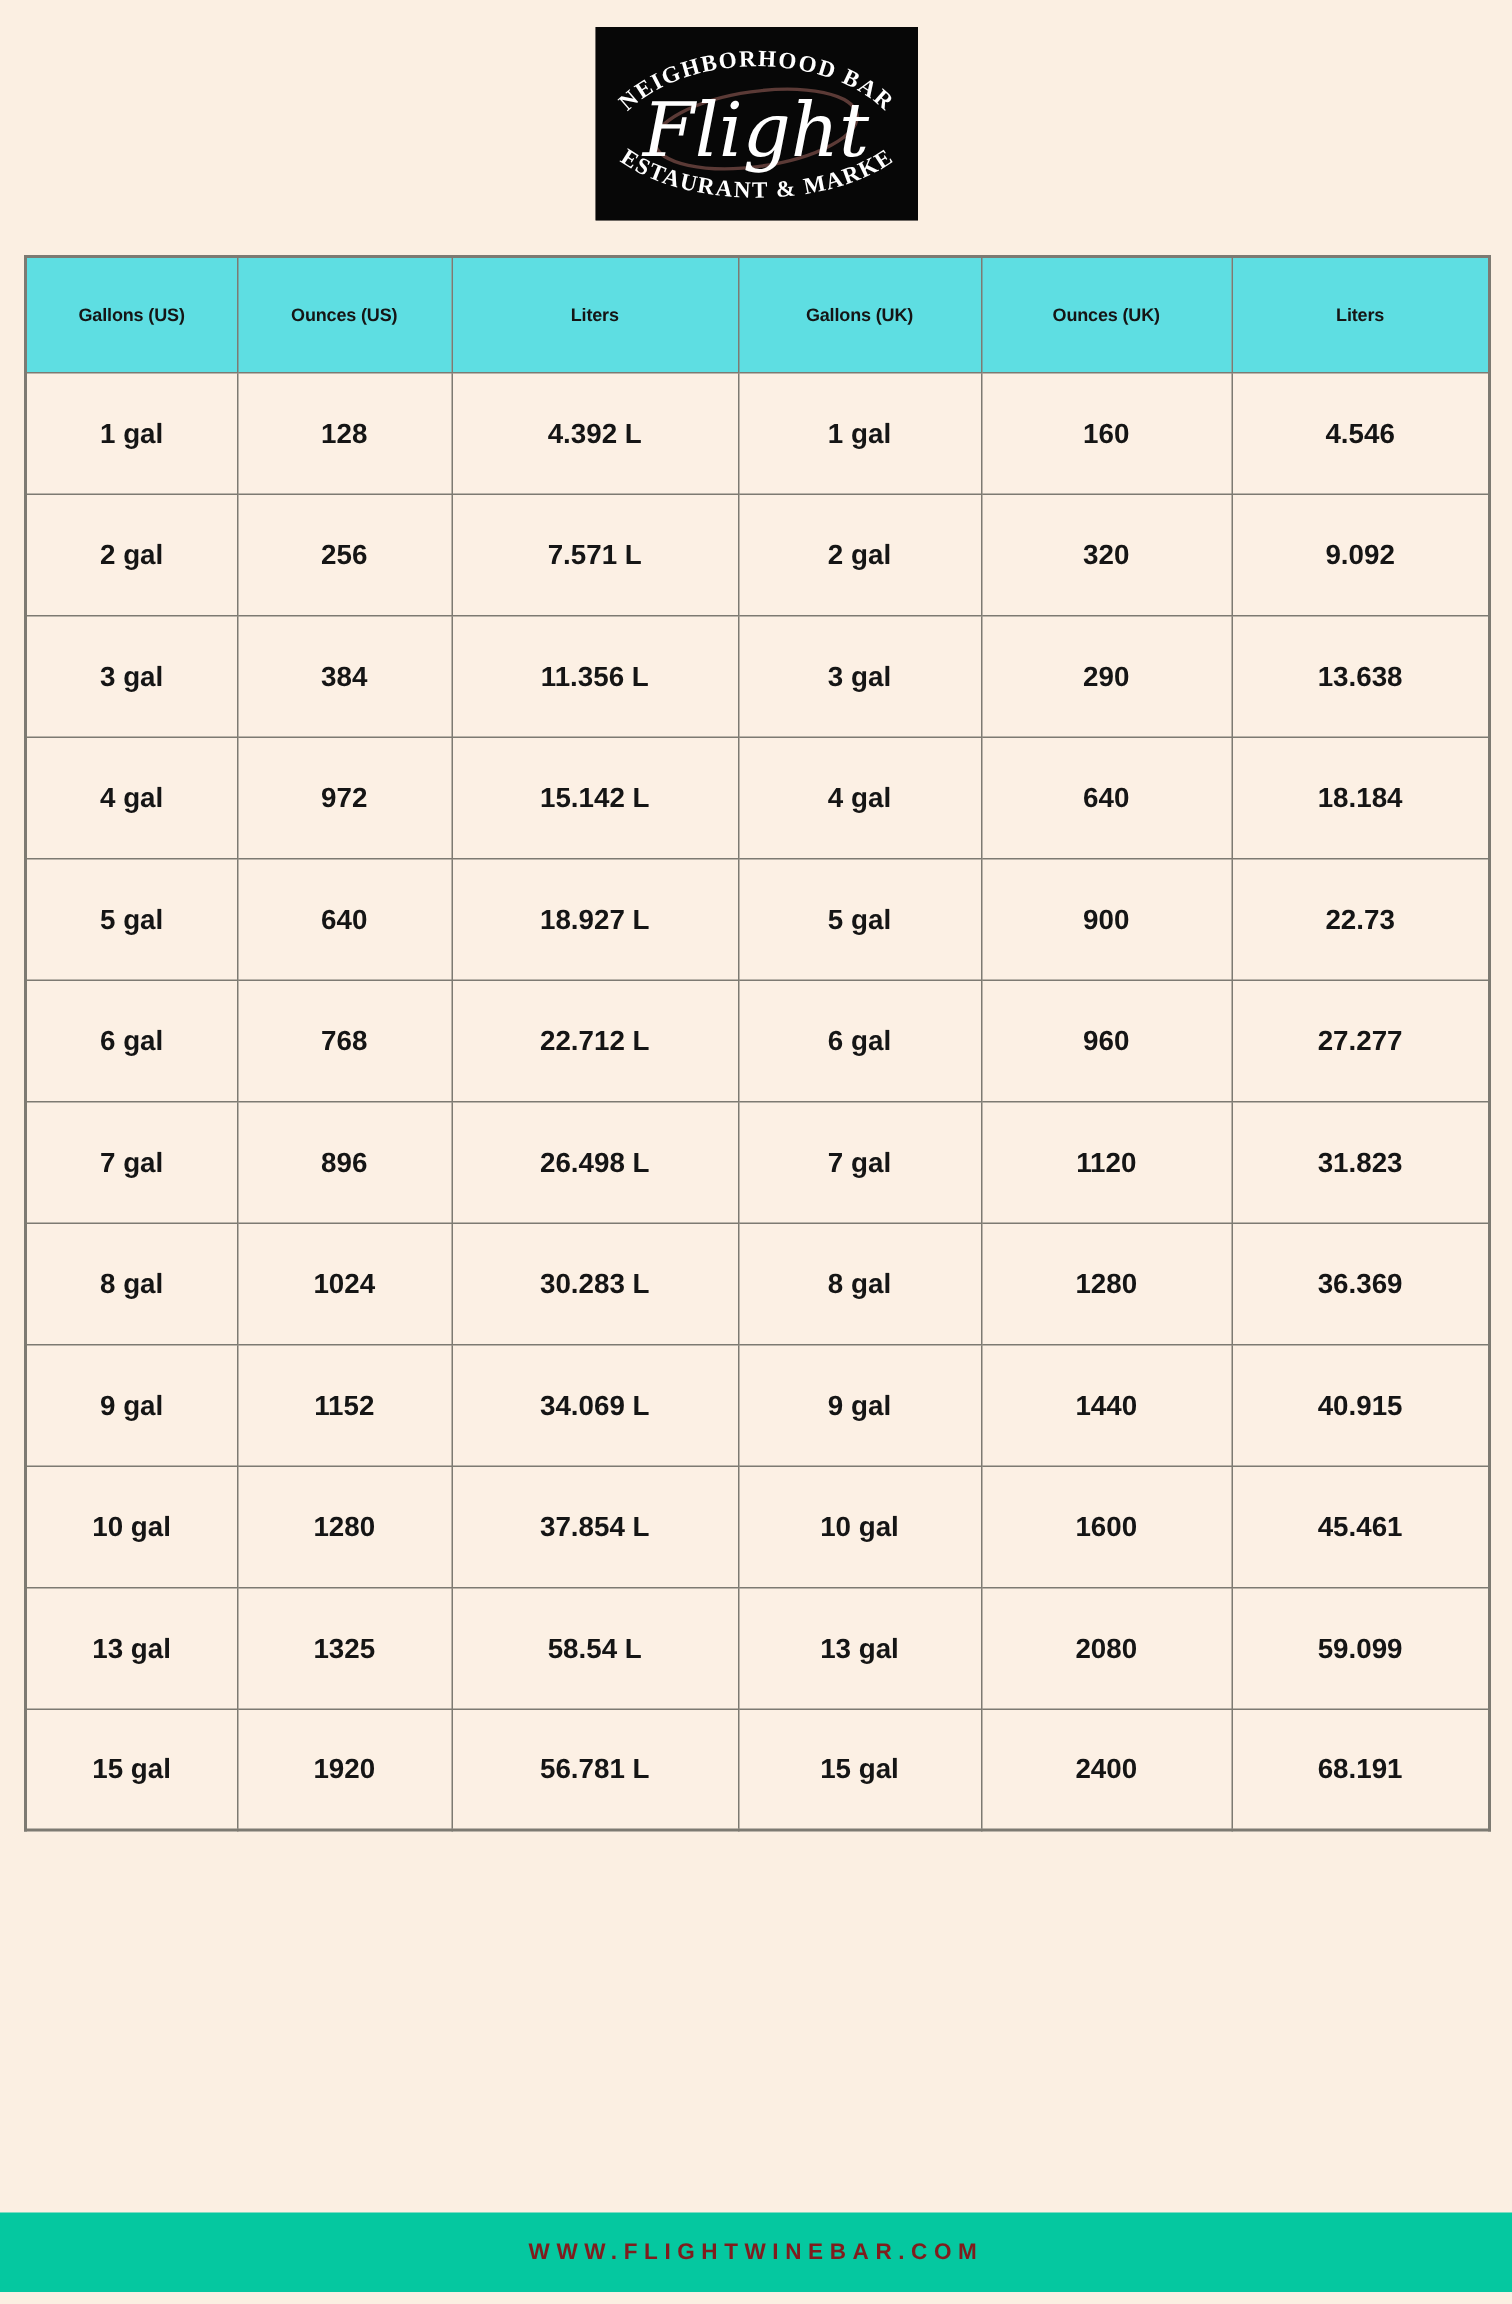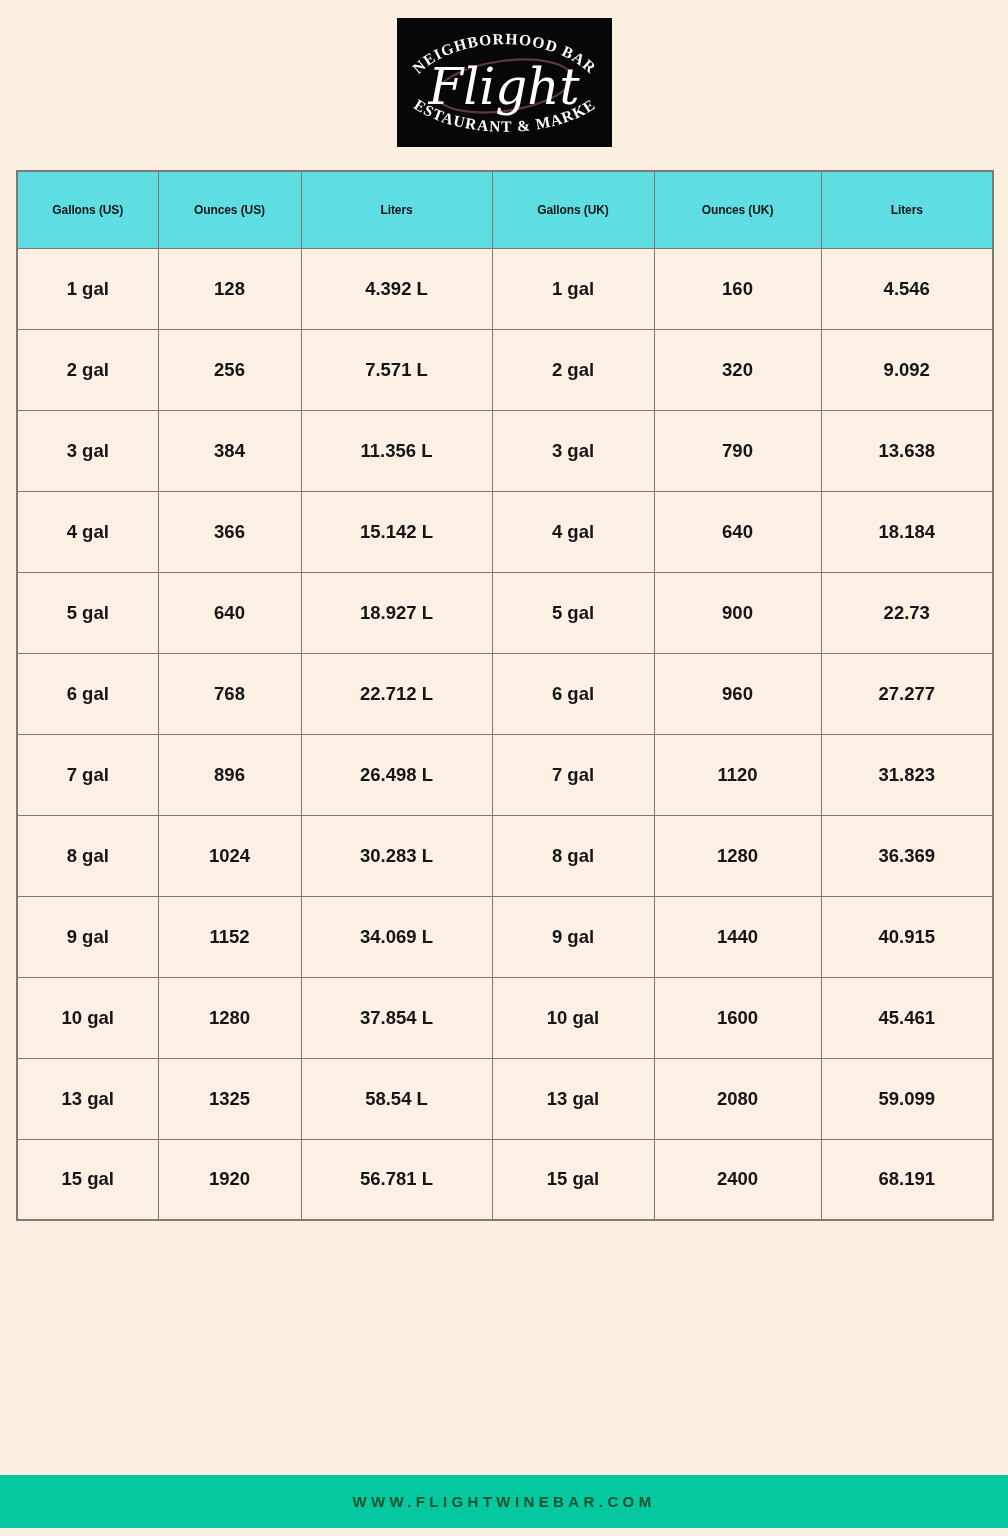--- a/index.html
+++ b/index.html
@@ -97,21 +97,21 @@
     left: 0;
     top: 1475px;
     width: 1008px;
     height: 53px;
     background: #05C8A0;
     display: flex;
     align-items: center;
     justify-content: center;
   }
   .footer-band .url {
-    color: #14532d;
+    color: #7f1d1d;
     font-size: 15px;
     font-weight: bold;
     letter-spacing: 4.4px;
   }
 </style>
 </head>
 <body>
 
 <div class="logo-wrap">
   <div class="logo">
@@ -168,26 +168,26 @@
           <td>7.571 L</td>
           <td>2 gal</td>
           <td>320</td>
           <td>9.092</td>
         </tr>
         <tr>
           <td>3 gal</td>
           <td>384</td>
           <td>11.356 L</td>
           <td>3 gal</td>
-          <td>790</td>
+          <td>290</td>
           <td>13.638</td>
         </tr>
         <tr>
           <td>4 gal</td>
-          <td>366</td>
+          <td>972</td>
           <td>15.142 L</td>
           <td>4 gal</td>
           <td>640</td>
           <td>18.184</td>
         </tr>
         <tr>
           <td>5 gal</td>
           <td>640</td>
           <td>18.927 L</td>
           <td>5 gal</td>

